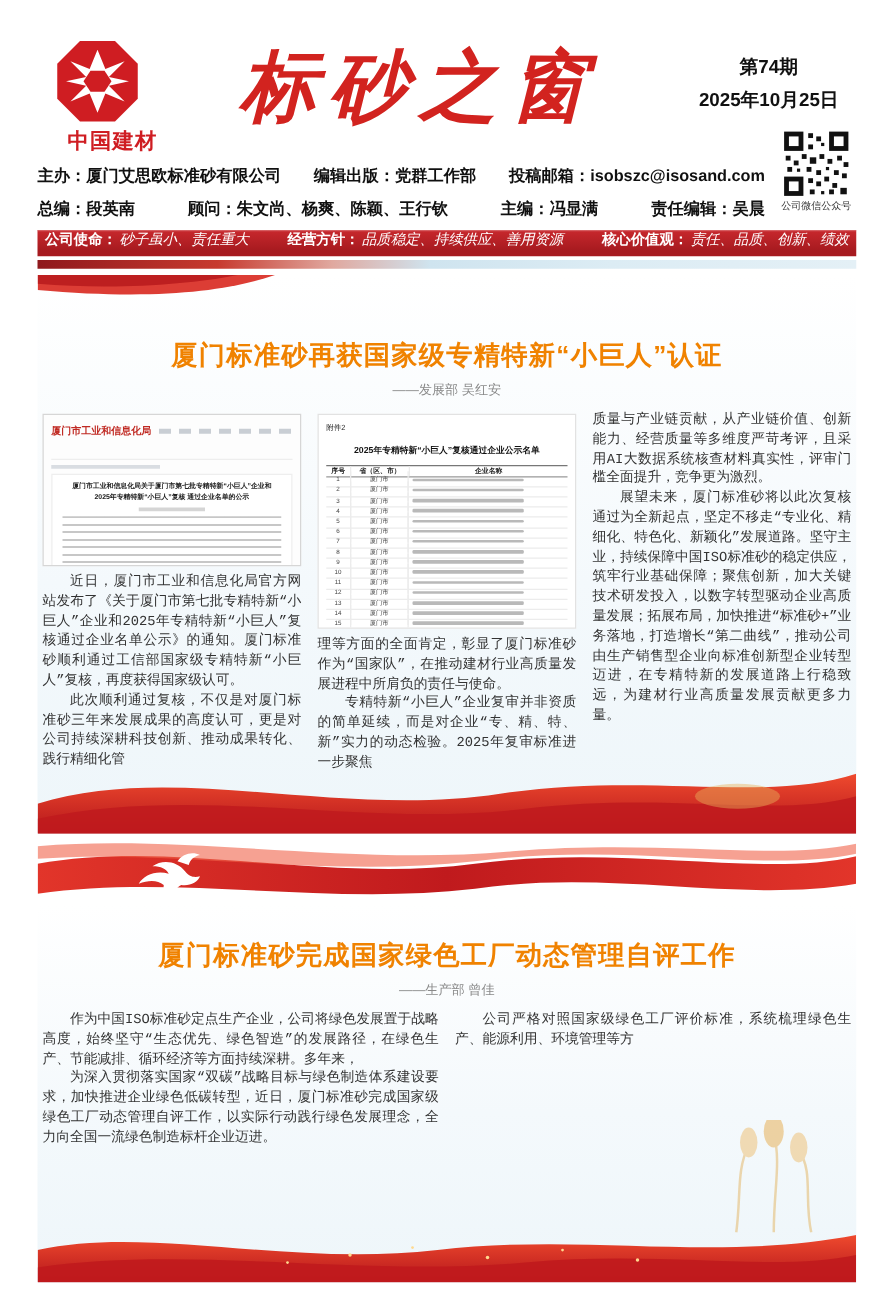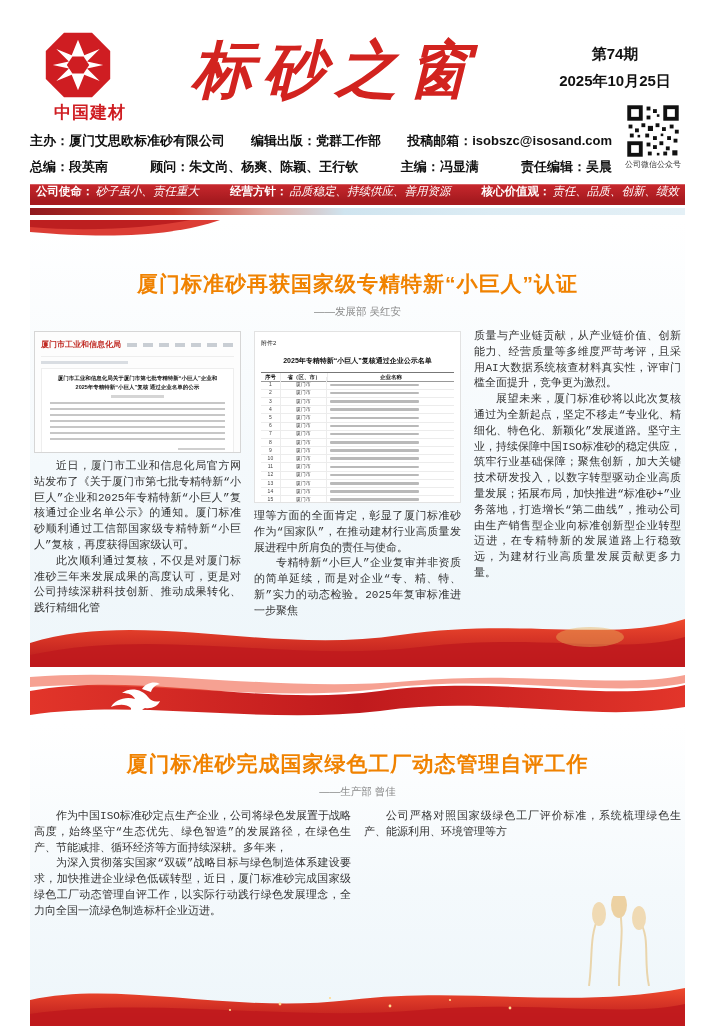--- a/index.html
+++ b/index.html
@@ -43,21 +43,21 @@
   .a2 .art-title{padding-top:26px;}
   .byline{position:relative;z-index:3;text-align:center;color:#8a8a8a;font-size:10.5px;margin:7px 0 10px;}
   .cols{position:relative;z-index:3;display:flex;gap:13px;padding:0 4px;}
   .col{flex:1;min-width:0;font-size:11px;line-height:15.8px;color:#333;text-align:justify;}
   .col p{margin:0;font-family:Liberation Mono, monospace;}
   .ind{text-indent:2em;}
 
   
   .webmock{border:1px solid #d6d6d6;background:#fdfdfd;height:122px;margin:2px 0 6px;
     padding:5px 6px;overflow:hidden;box-sizing:border-box;}
-  .wm-head{display:flex;align-items:center;border-bottom:1px solid #eee;padding-bottom:3px;}
+  .wm-head{display:flex;align-items:center;border-bottom:1px solid #eee;padding-bottom:14px;}
   .wm-site{color:#c02a23;font-weight:bold;font-size:8px;white-space:nowrap;}
   .wm-nav{flex:1;margin-left:6px;height:4px;background:repeating-linear-gradient(90deg,#c9ced4 0 10px,transparent 10px 16px);}
   .wm-crumb{height:3px;width:45%;background:#d9dde2;margin:4px 0;}
   .wm-doc{background:#fff;border:1px solid #eee;padding:4px 6px 5px;}
   .wm-title{font-size:5.5px;font-weight:bold;text-align:center;color:#222;line-height:1.7;margin:1px 6px 3px;}
   .wm-meta{height:2.5px;width:30%;background:#d5d5d5;margin:2px auto 4px;}
   .wm-lines{height:42px;background:repeating-linear-gradient(180deg,#c7c7c7 0 1.5px,transparent 1.5px 6px);margin:0 2px;}
   .wm-sign{height:2.5px;width:26%;background:#cfcfcf;margin:4px 2px 0 auto;}
 
   

